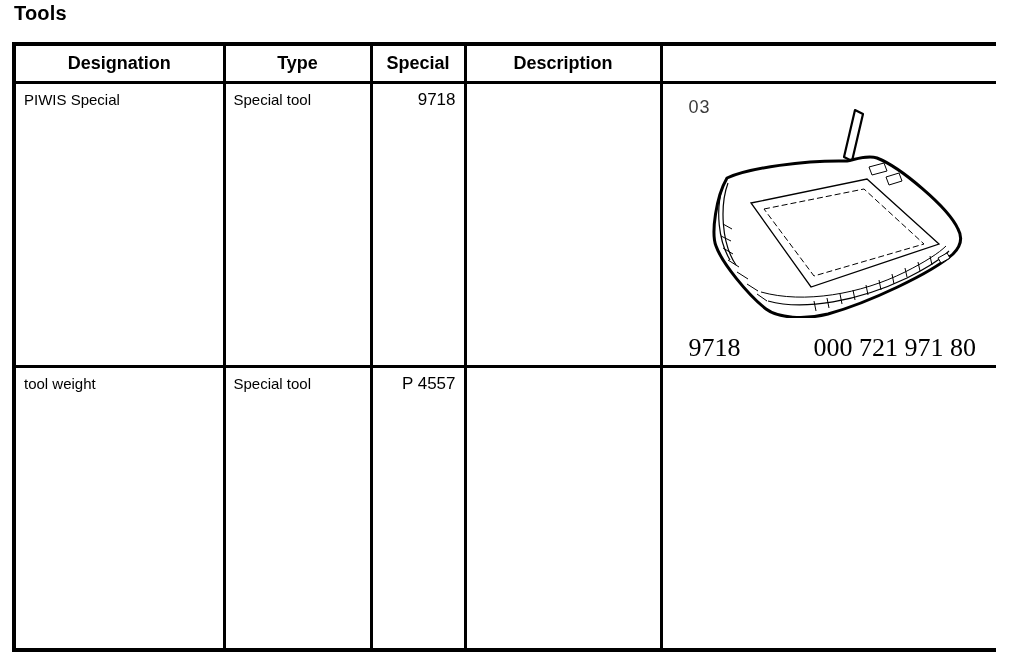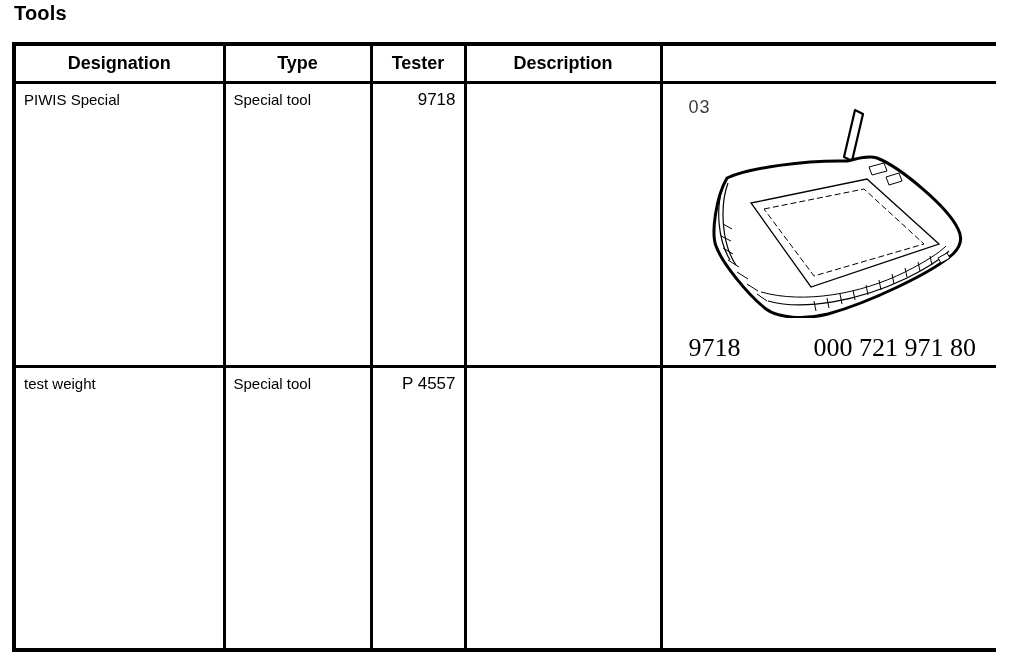--- a/index.html
+++ b/index.html
@@ -90,21 +90,21 @@
       <col style="width:210px">
       <col style="width:147px">
       <col style="width:94px">
       <col style="width:196px">
       <col>
     </colgroup>
     <thead>
       <tr>
         <th>Designation</th>
         <th>Type</th>
-        <th>Tester</th>
+        <th>Special</th>
         <th>Description</th>
         <th></th>
       </tr>
     </thead>
     <tbody>
       <tr class="row-1">
         <td>PIWIS Special</td>
         <td>Special tool</td>
         <td class="num">9718</td>
         <td></td>
@@ -137,21 +137,21 @@
               <path d="M14 118 l9 5 M12 130 l10 5 M14 142 l10 6 M19 154 l11 7 M28 166 l11 7 M38 178 l11 7 M48 188 l10 7" stroke-width="1"></path>
             </g>
           </svg>
 
           <span class="cap-left">9718</span>
           <span class="cap-right">000 721 971 80</span>
           <span class="scale-line"></span>
         </td>
       </tr>
       <tr>
-        <td>test weight</td>
+        <td>tool weight</td>
         <td>Special tool</td>
         <td class="num">P 4557</td>
         <td></td>
         <td></td>
       </tr>
     </tbody>
   </table>
 
 </div>
 

